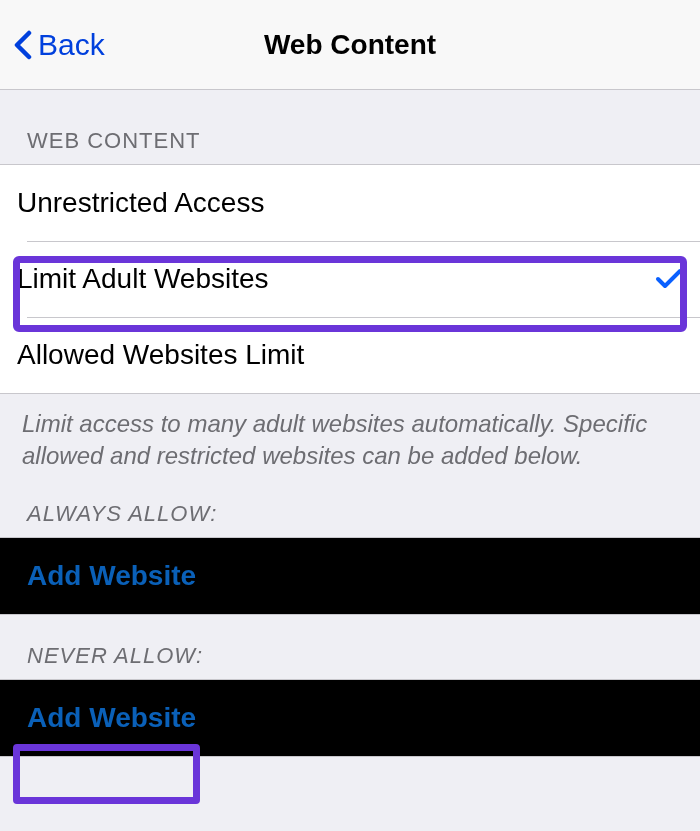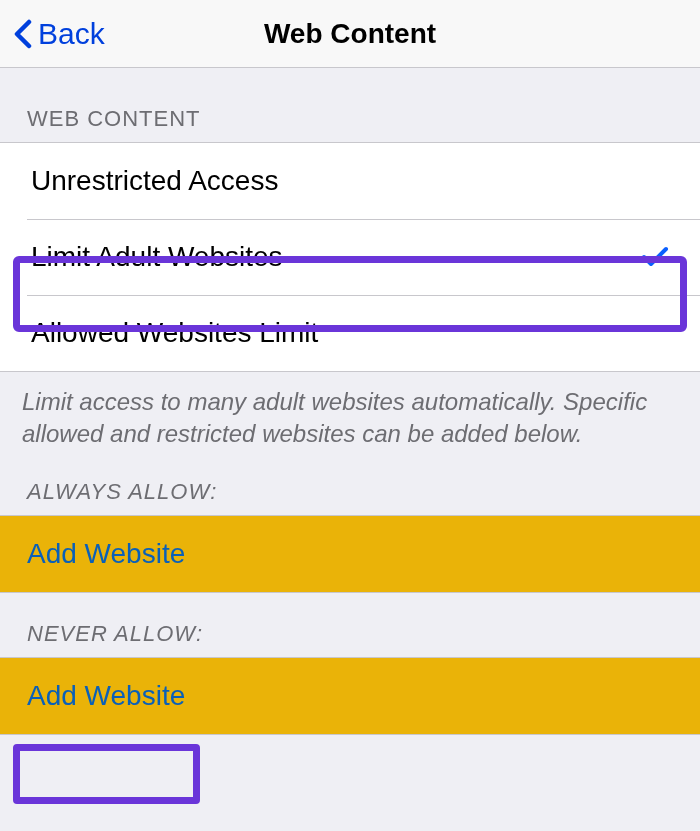--- a/index.html
+++ b/index.html
@@ -8,21 +8,21 @@
       box-sizing: border-box;
     }
     body {
       font-family: -apple-system, BlinkMacSystemFont, "Helvetica Neue", Arial, sans-serif;
       background: #EFEFF4;
       width: 700px;
       height: 831px;
       overflow: hidden;
     }
     .nav-bar {
-      height: 68px;
+      height: 90px;
       background: #F8F8F8;
       border-bottom: 1px solid #C8C7CC;
       position: relative;
       display: flex;
       align-items: center;
     }
     .back-button {
       display: flex;
       align-items: center;
       padding-left: 14px;
@@ -56,21 +56,21 @@
     }
     .list-group {
       background: #fff;
       border-top: 1px solid #C8C7CC;
       border-bottom: 1px solid #C8C7CC;
     }
     .list-row {
       display: flex;
       align-items: center;
       justify-content: space-between;
-      padding: 22px 31px;
+      padding: 22px 17px;
       font-size: 28px;
       color: #000;
       position: relative;
     }
     .list-row + .list-row::before {
       content: "";
       position: absolute;
       top: 0;
       left: 27px;
       right: 0;
@@ -83,26 +83,27 @@
       color: #0A60FF;
     }
     .footer-text {
       padding: 14px 27px 0 22px;
       font-size: 24px;
       line-height: 1.35;
       color: #6D6D72;
       font-style: italic;
     }
     .link-row {
-      background: #eab308;
+      background: #000000;
       border-top: 1px solid #C8C7CC;
       border-bottom: 1px solid #C8C7CC;
       padding: 22px 27px;
       font-size: 28px;
       color: #0A60B8;
+      font-weight: bold;
     }
     .highlight-box-1 {
       position: absolute;
       border: 7px solid #6A35D9;
       border-radius: 6px;
       pointer-events: none;
       left: 13px;
       top: 256px;
       width: 674px;
       height: 76px;

